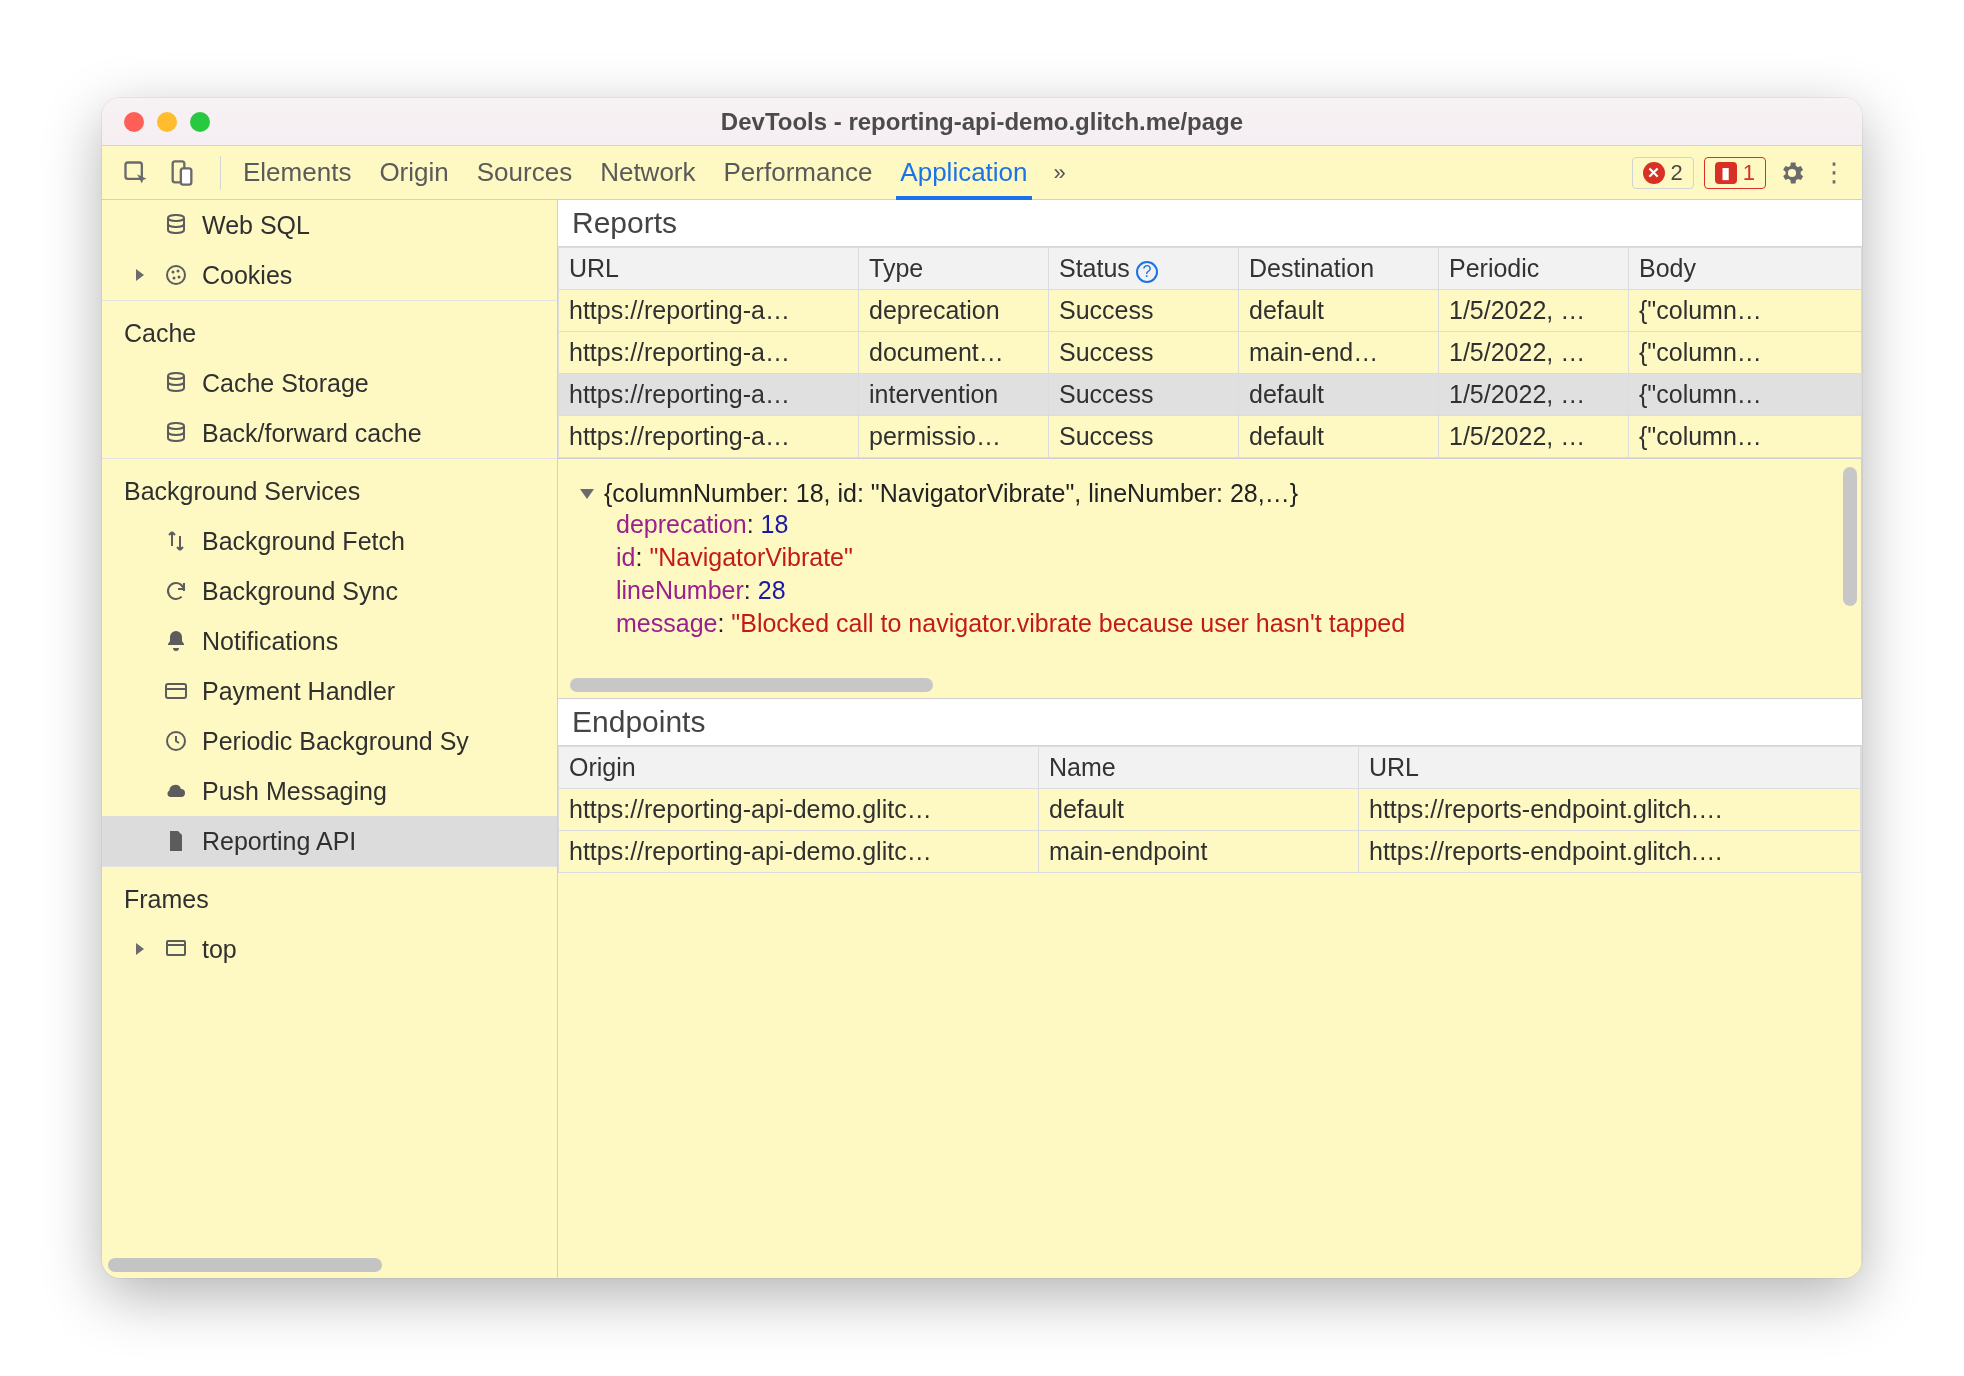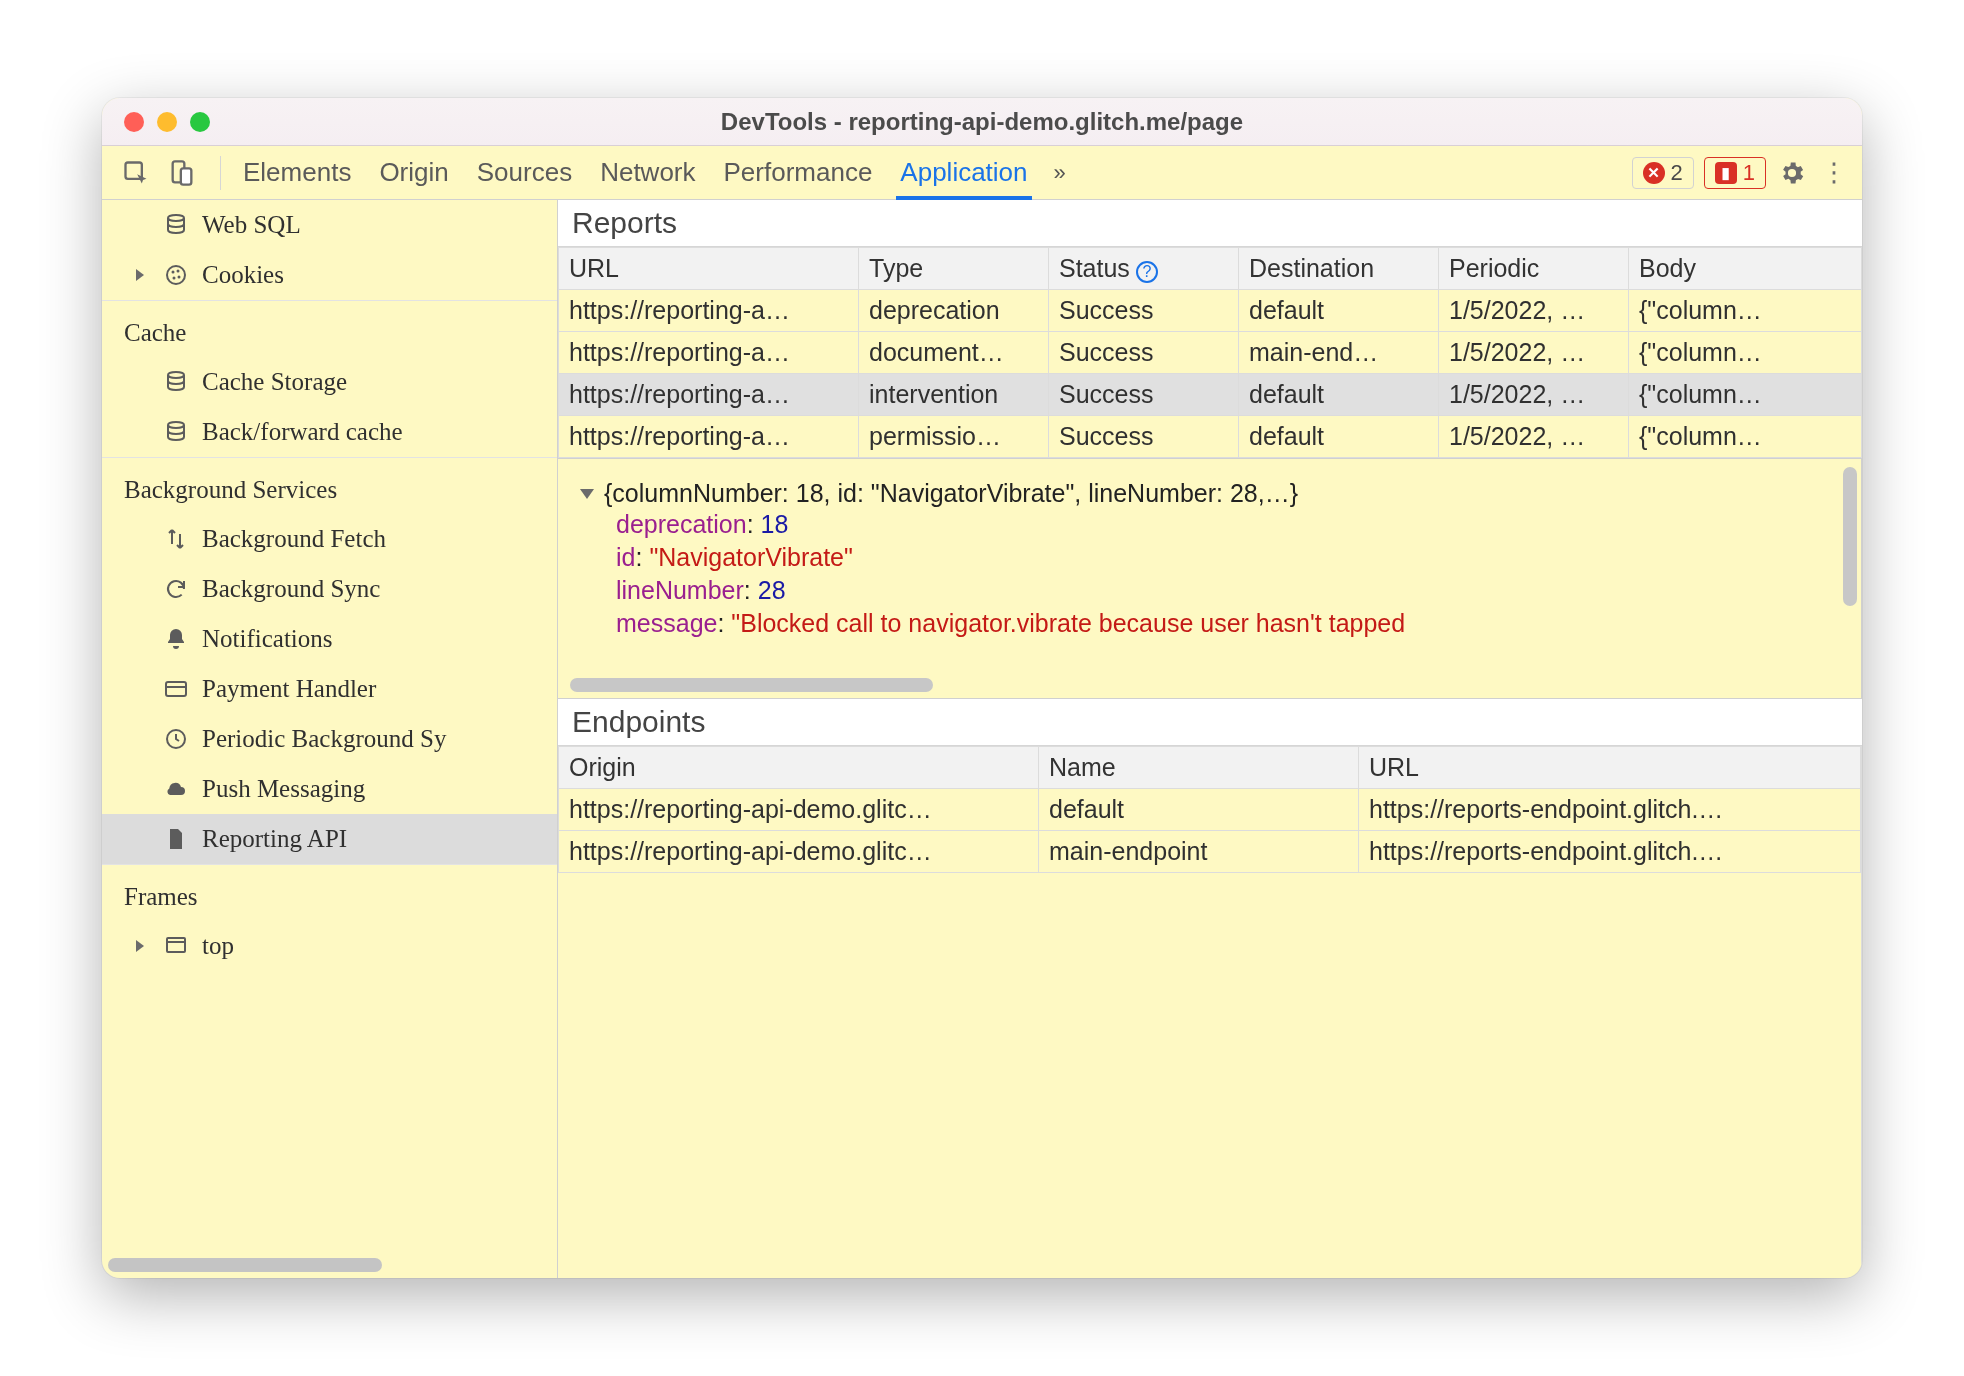--- a/index.html
+++ b/index.html
@@ -68,21 +68,20 @@
   .badge.iss .ico { background: #d93025; border-radius:4px;}
 
   
   .workspace { flex: 1; display: flex; min-height: 0; }
   .sidebar {
     width: 456px;
     border-right: 1px solid #d0d0d0;
     overflow: hidden;
     display:flex; flex-direction:column;
     position:relative;
-    font-family:Liberation Serif, serif;
   }
   .sb-scroll { flex:1; overflow: hidden; }
   .tree { font-size: 25px; color: #303030; }
   .tree-item { display: flex; align-items: center; height: 50px; padding-left: 62px; gap: 14px; white-space: nowrap; overflow:hidden; }
   .tree-item.selected { background: #dcdcdc; }
   .tree-item .disc { width:0;height:0;border-left:8px solid #6b6b6b;border-top:6px solid transparent;border-bottom:6px solid transparent; margin-left:-28px; margin-right:6px;}
   .tree-head { font-size: 25px; color: #303030; padding: 18px 0 10px 22px; border-top: 1px solid #e3e3e3; }
   .sb-scrollbar { position:absolute; left:6px; right:28px; bottom:6px; height:14px; background: transparent;}
   .sb-thumb{ position:absolute; left:0; width:65%; top:0; bottom:0; background:#c4c4c4; border-radius:8px;}
 

